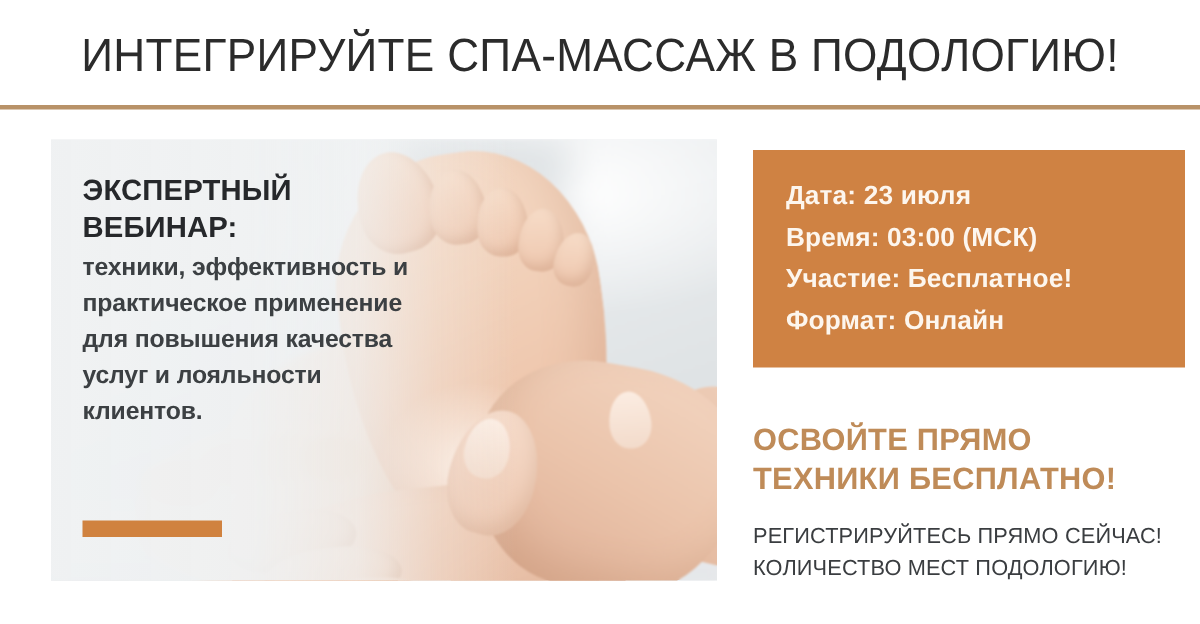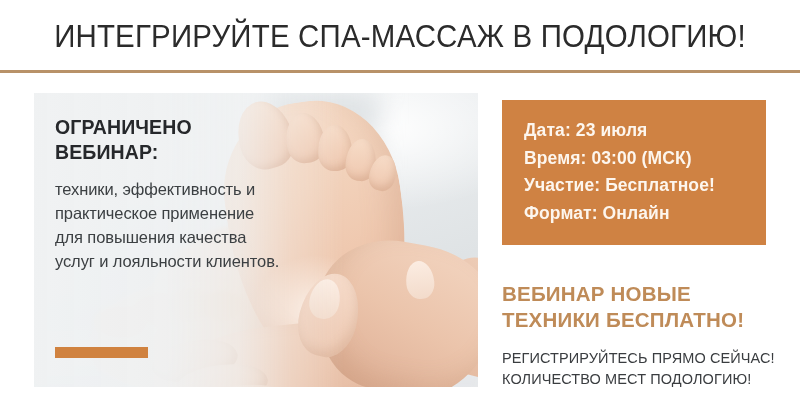--- a/index.html
+++ b/index.html
@@ -256,43 +256,43 @@
 
   .left-heading {
     font-size: 19.5px;
     line-height: 25px;
     font-weight: 700;
     color: #26282b;
     letter-spacing: 0.1px;
   }
 
   .left-body {
-    margin-top: 12px;
+    margin-top: 1px;
     font-size: 16.5px;
     line-height: 24px;
-    font-weight: 400;
+    font-weight: 700;
     color: #3c4043;
     letter-spacing: -0.1px;
   }
 
   .accent-bar {
     position: absolute;
     left: 55px;
     top: 347px;
     width: 93px;
     height: 11px;
     background: #d0823f;
   }
 
   
   .info-box {
     position: absolute;
     left: 502px;
     top: 100px;
-    width: 264px;
+    width: 288px;
     height: 145px;
     background: #cf8243;
   }
 
   .info-list {
     position: absolute;
     left: 22px;
     top: 17px;
     width: 232px;
   }
@@ -371,39 +371,39 @@
     <div class="thumb-upper"></div>
     <div class="nail n1"></div>
     <div class="nail n2"></div>
 
     <div class="photo-soften"></div>
     <div class="photo-scrim"></div>
   </div>
 
   <div class="left-copy">
     <div class="left-heading">
-      <span>ОГРАНИЧЕНО</span><br>
+      <span>ЭКСПЕРТНЫЙ</span><br>
       <span>ВЕБИНАР:</span>
     </div>
     <div class="left-body">техники, эффективность и практическое применение для повышения качества услуг и лояльности клиентов.</div>
   </div>
 
   <div class="accent-bar"></div>
 
   <div class="info-box">
     <div class="info-list">
       <div class="info-line">Дата: 23 июля</div>
       <div class="info-line">Время: 03:00 (МСК)</div>
       <div class="info-line">Участие: Бесплатное!</div>
       <div class="info-line">Формат: Онлайн</div>
     </div>
   </div>
 
   <div class="cta-heading">
-    <span>ВЕБИНАР НОВЫЕ</span><br>
+    <span>ОСВОЙТЕ ПРЯМО</span><br>
     <span>ТЕХНИКИ БЕСПЛАТНО!</span>
   </div>
 
   <div class="cta-sub">
     <span>РЕГИСТРИРУЙТЕСЬ ПРЯМО СЕЙЧАС!</span><br>
     <span>КОЛИЧЕСТВО МЕСТ ПОДОЛОГИЮ!</span>
   </div>
 
 </div>
 

